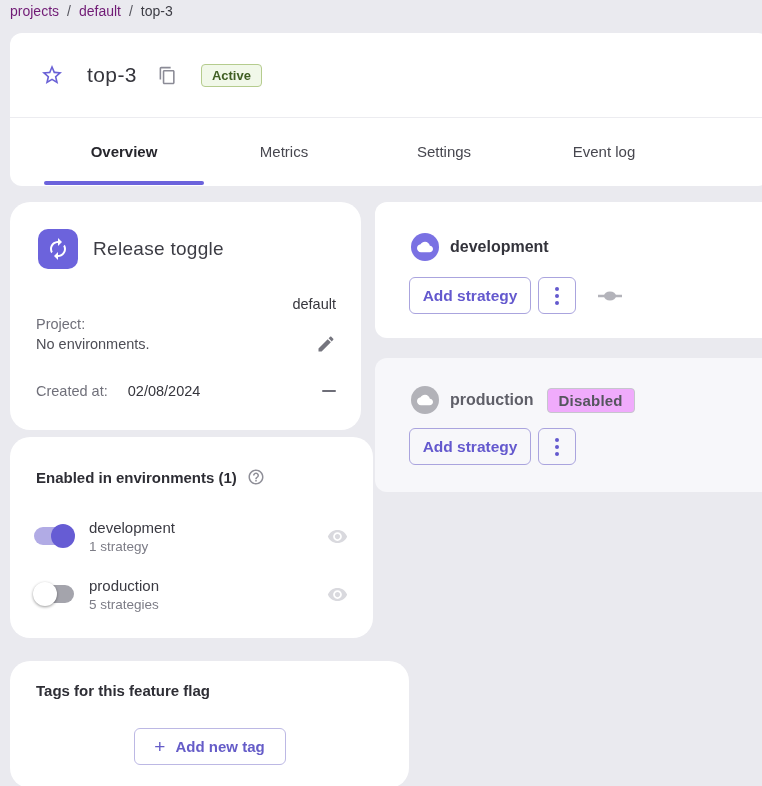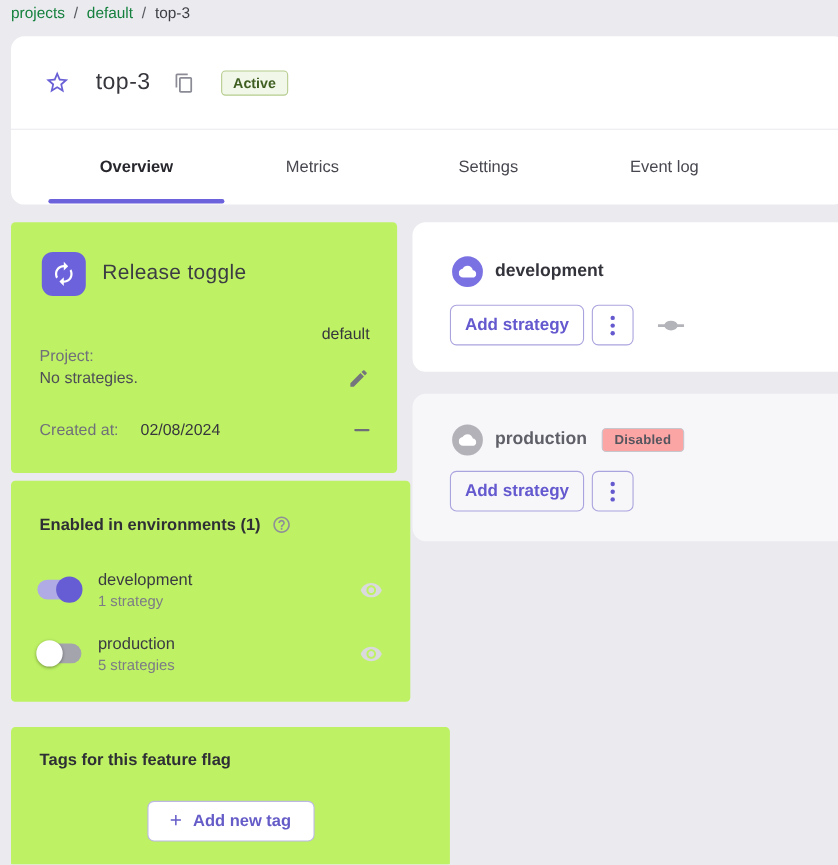--- a/index.html
+++ b/index.html
@@ -5,21 +5,21 @@
   * { margin:0; padding:0; box-sizing:border-box; }
   html,body { background:#eaeaef; }
   .page {
     position:relative; width:762px; height:786px; overflow:hidden;
     background:#eaeaef; font-family:"Liberation Sans", sans-serif;
   }
 
   
   .breadcrumb { position:absolute; top:3px; left:10px; display:flex; align-items:center; gap:8px;
     font-size:14px; color:#6e6e78; }
-  .crumb-link { color:#15803d; cursor:pointer; }
+  .crumb-link { color:#701a75; cursor:pointer; }
   .crumb-sep { color:#55555e; }
   .crumb-current { color:#3c3c44; }
 
   
   .header-card { position:absolute; left:10px; top:33px; width:760px; height:153px;
     background:#fff; border-radius:12px; }
   .title-row { height:85px; display:flex; align-items:center; padding-left:30px;
     border-bottom:1px solid #ececf0; }
   .star-btn { width:24px; height:24px; cursor:pointer; display:flex; align-items:center; }
   .page-title { font-size:21px; color:#36363d; margin-left:23px; letter-spacing:.4px; }
@@ -27,21 +27,21 @@
   .active-badge { margin-left:24px; background:#f1f8e9; border:1px solid #b5cc8e; border-radius:4px;
     padding:3px 10px; font-size:13px; font-weight:bold; color:#3f5e22; }
   .tabs-row { display:flex; padding-left:34px; height:67px; }
   .tab { width:160px; display:flex; align-items:center; justify-content:center;
     font-size:15px; color:#47474f; position:relative; cursor:pointer; }
   .tab.active { font-weight:bold; color:#26262c; }
   .tab.active::after { content:""; position:absolute; bottom:0; left:0; right:0; height:4px;
     background:#6c63dc; border-radius:3px; }
 
   
-  .card { position:absolute; background:#bef264; border-radius:4px; }
+  .card { position:absolute; background:#ffffff; border-radius:20px; }
 
   
   #overview-card { left:10px; top:202px; width:351px; height:228px; }
   .flag-type-row { position:absolute; top:27px; left:28px; display:flex; align-items:center; }
   .flag-type-icon { width:40px; height:40px; background:#6c63dc; border-radius:10px;
     display:flex; align-items:center; justify-content:center; }
   .flag-type-name { margin-left:15px; font-size:19px; color:#3c3c44; letter-spacing:.3px; }
   .project-row { position:absolute; top:94px; left:26px; right:25px; display:flex;
     justify-content:space-between; font-size:14.5px; }
   .muted { color:#70707a;margin-top:20px; }
@@ -87,22 +87,22 @@
   #prod-panel { top:358px; height:134px; background:#f7f7fa; }
   .panel-head { position:absolute; left:36px; display:flex; align-items:center; }
   #dev-panel .panel-head { top:31px; }
   #prod-panel .panel-head { top:28px; }
   .cloud-circle { width:28px; height:28px; border-radius:50%;
     display:flex; align-items:center; justify-content:center; }
   .cloud-circle.dev { background:#7a71e3; }
   .cloud-circle.prod { background:#b2b2b8; }
   .panel-name { margin-left:11px; font-size:16px; font-weight:bold; color:#33333b; }
   .panel-name.prod { color:#5f5f68; }
-  .disabled-chip { margin-left:13px; border:1px solid #c6c6cd; border-radius:4px; background:#fca5a5;
-    padding:3px 11px; font-size:12px; font-weight:bold; color:#55555e; letter-spacing:.2px; }
+  .disabled-chip { margin-left:13px; border:1px solid #c6c6cd; border-radius:4px; background:#f0abfc;
+    padding:3px 11px; font-size:15px; font-weight:bold; color:#55555e; letter-spacing:.2px; }
   .panel-actions { position:absolute; left:34px; display:flex; align-items:center; gap:7px; }
   #dev-panel .panel-actions { top:75px; }
   #prod-panel .panel-actions { top:70px; }
   .add-strategy-btn { width:122px; height:37px; border:1px solid #aaa4de; border-radius:6px;
     background:transparent; color:#6459ce; font-weight:bold; font-size:15.5px;
     display:flex; align-items:center; justify-content:center; cursor:pointer;
     font-family:"Liberation Sans", sans-serif; }
   .kebab-btn { width:38px; height:37px; border:1px solid #aaa4de; border-radius:6px;
     background:transparent; display:flex; align-items:center; justify-content:center; cursor:pointer; }
   .dots { display:flex; flex-direction:column; gap:3px; }
@@ -152,21 +152,21 @@
             <path d="M12 6v3l4-4-4-4v3c-4.42 0-8 3.58-8 8 0 1.57.46 3.03 1.24 4.26L6.7 14.8c-.45-.83-.7-1.79-.7-2.8 0-3.31 2.69-6 6-6zm6.76 1.74L17.3 9.2c.44.84.7 1.79.7 2.8 0 3.31-2.69 6-6 6v-3l-4 4 4 4v-3c4.42 0 8-3.58 8-8 0-1.57-.46-3.03-1.24-4.26z"></path>
           </svg>
       </span>
       <span class="flag-type-name">Release toggle</span>
     </div>
     <div class="project-row">
       <span class="muted">Project:</span>
       <span class="value">default</span>
     </div>
     <div class="desc-row">
-      <span>No strategies.</span>
+      <span>No environments.</span>
       <span class="icon-btn">
         <svg width="20" height="20" viewBox="0 0 24 24" fill="#75757e">
             <path d="M3 17.25V21h3.75L17.81 9.94l-3.75-3.75L3 17.25zM20.71 7.04c.39-.39.39-1.02 0-1.41l-2.34-2.34c-.39-.39-1.02-.39-1.41 0l-1.83 1.83 3.75 3.75 1.83-1.83z"></path>
           </svg>
       </span>
     </div>
     <div class="created-row">
       <span>
         <span class="muted">Created at:</span><span class="created-date">02/08/2024</span>
       </span>

